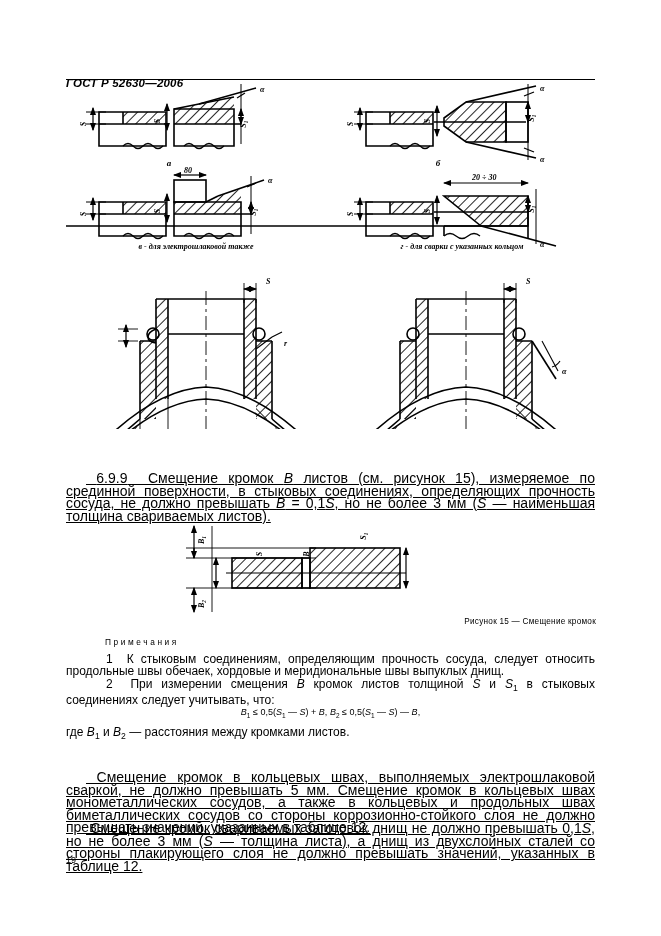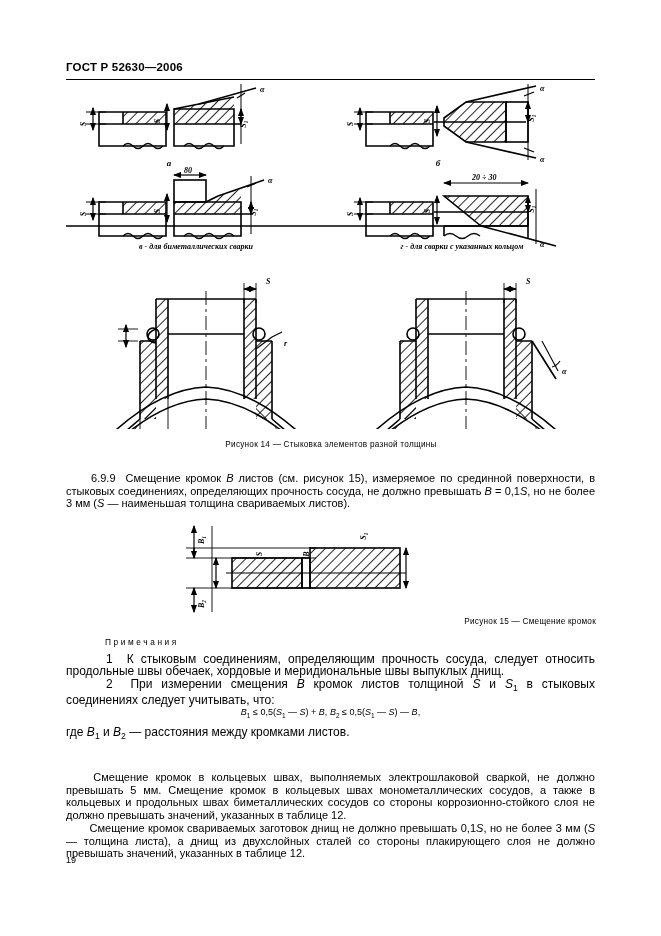--- a/index.html
+++ b/index.html
@@ -19,22 +19,23 @@
     position: absolute;
     left: 0; top: 0;
     width: 661px;
     height: 936px;
     background: #fff;
   }
   
   .header {
     position: absolute;
     left: 66px;
-    top: 60px;
+    top: 76px;
     width: 530px;
+    font-style: italic;
   }
   .header-title {
     font-size: 11.5px;
     font-weight: bold;
     letter-spacing: 0.2px;
     line-height: 14px;
   }
   .header-rule {
     position: absolute;
     left: 66px;
@@ -66,24 +67,25 @@
     font-size: 8.2px;
     letter-spacing: 0.25px;
   }
   #cap14 { top: 440px; }
   #cap15 { top: 617px; text-align: right; }
   
   .body-text {
     position: absolute;
     left: 66px;
     width: 529px;
-    font-size: 11px;
+    font-size: 14px;
     line-height: 12.6px;
     text-align: justify;
     text-justify: inter-word;
+    text-decoration: underline;
   }
   .body-text.indent::before {
     content: "";
     display: inline-block;
     width: 20px;
   }
   .note-text {
     position: absolute;
     left: 66px;
     width: 529px;
@@ -339,25 +341,24 @@
       </g>
 
       <g fill="#000" stroke="none" style="font: italic bold 9px 'Liberation Serif', serif;">
         <text x="103" y="82" text-anchor="middle">а</text>
         <text x="372" y="82" text-anchor="middle">б</text>
         <text x="117" y="410" text-anchor="middle">д</text>
         <text x="377" y="410" text-anchor="middle">е</text>
       </g>
     </svg>
 
-    <div style="position:absolute; left:0px; top:158px; width:260px; text-align:center; font:italic bold 8px 'Liberation Serif', serif;">в - для биметаллических сварки</div>
+    <div style="position:absolute; left:0px; top:158px; width:260px; text-align:center; font:italic bold 8px 'Liberation Serif', serif;">в - для электрошлаковой также</div>
     <div style="position:absolute; left:262px; top:158px; width:268px; text-align:center; font:italic bold 8px 'Liberation Serif', serif;">г - для сварки с указанных кольцом</div>
   </div>
 
-  <div class="fig-caption" id="cap14">Рисунок 14 — Стыковка элементов разной толщины</div>
 
   <div class="body-text indent" style="top:472px;">
     <span>6.9.9</span>&nbsp;&nbsp;Смещение кромок <i>B</i>&nbsp;листов (см. рисунок 15), измеряемое по срединной поверхности, в стыковых соединениях, определяющих прочность сосуда, не должно превышать <i>B</i> = 0,1<i>S</i>, но не более 3 мм (<i>S</i> — наименьшая толщина свариваемых листов).
   </div>
 
   <div class="fig15">
     <svg width="530" height="95" viewBox="0 0 530 95" xmlns="http://www.w3.org/2000/svg">
       <defs>
         <pattern id="h15" width="7" height="7" patternTransform="rotate(45)" patternUnits="userSpaceOnUse">
           <line x1="0" y1="0" x2="0" y2="7" stroke="#000" stroke-width="1.7"></line>

